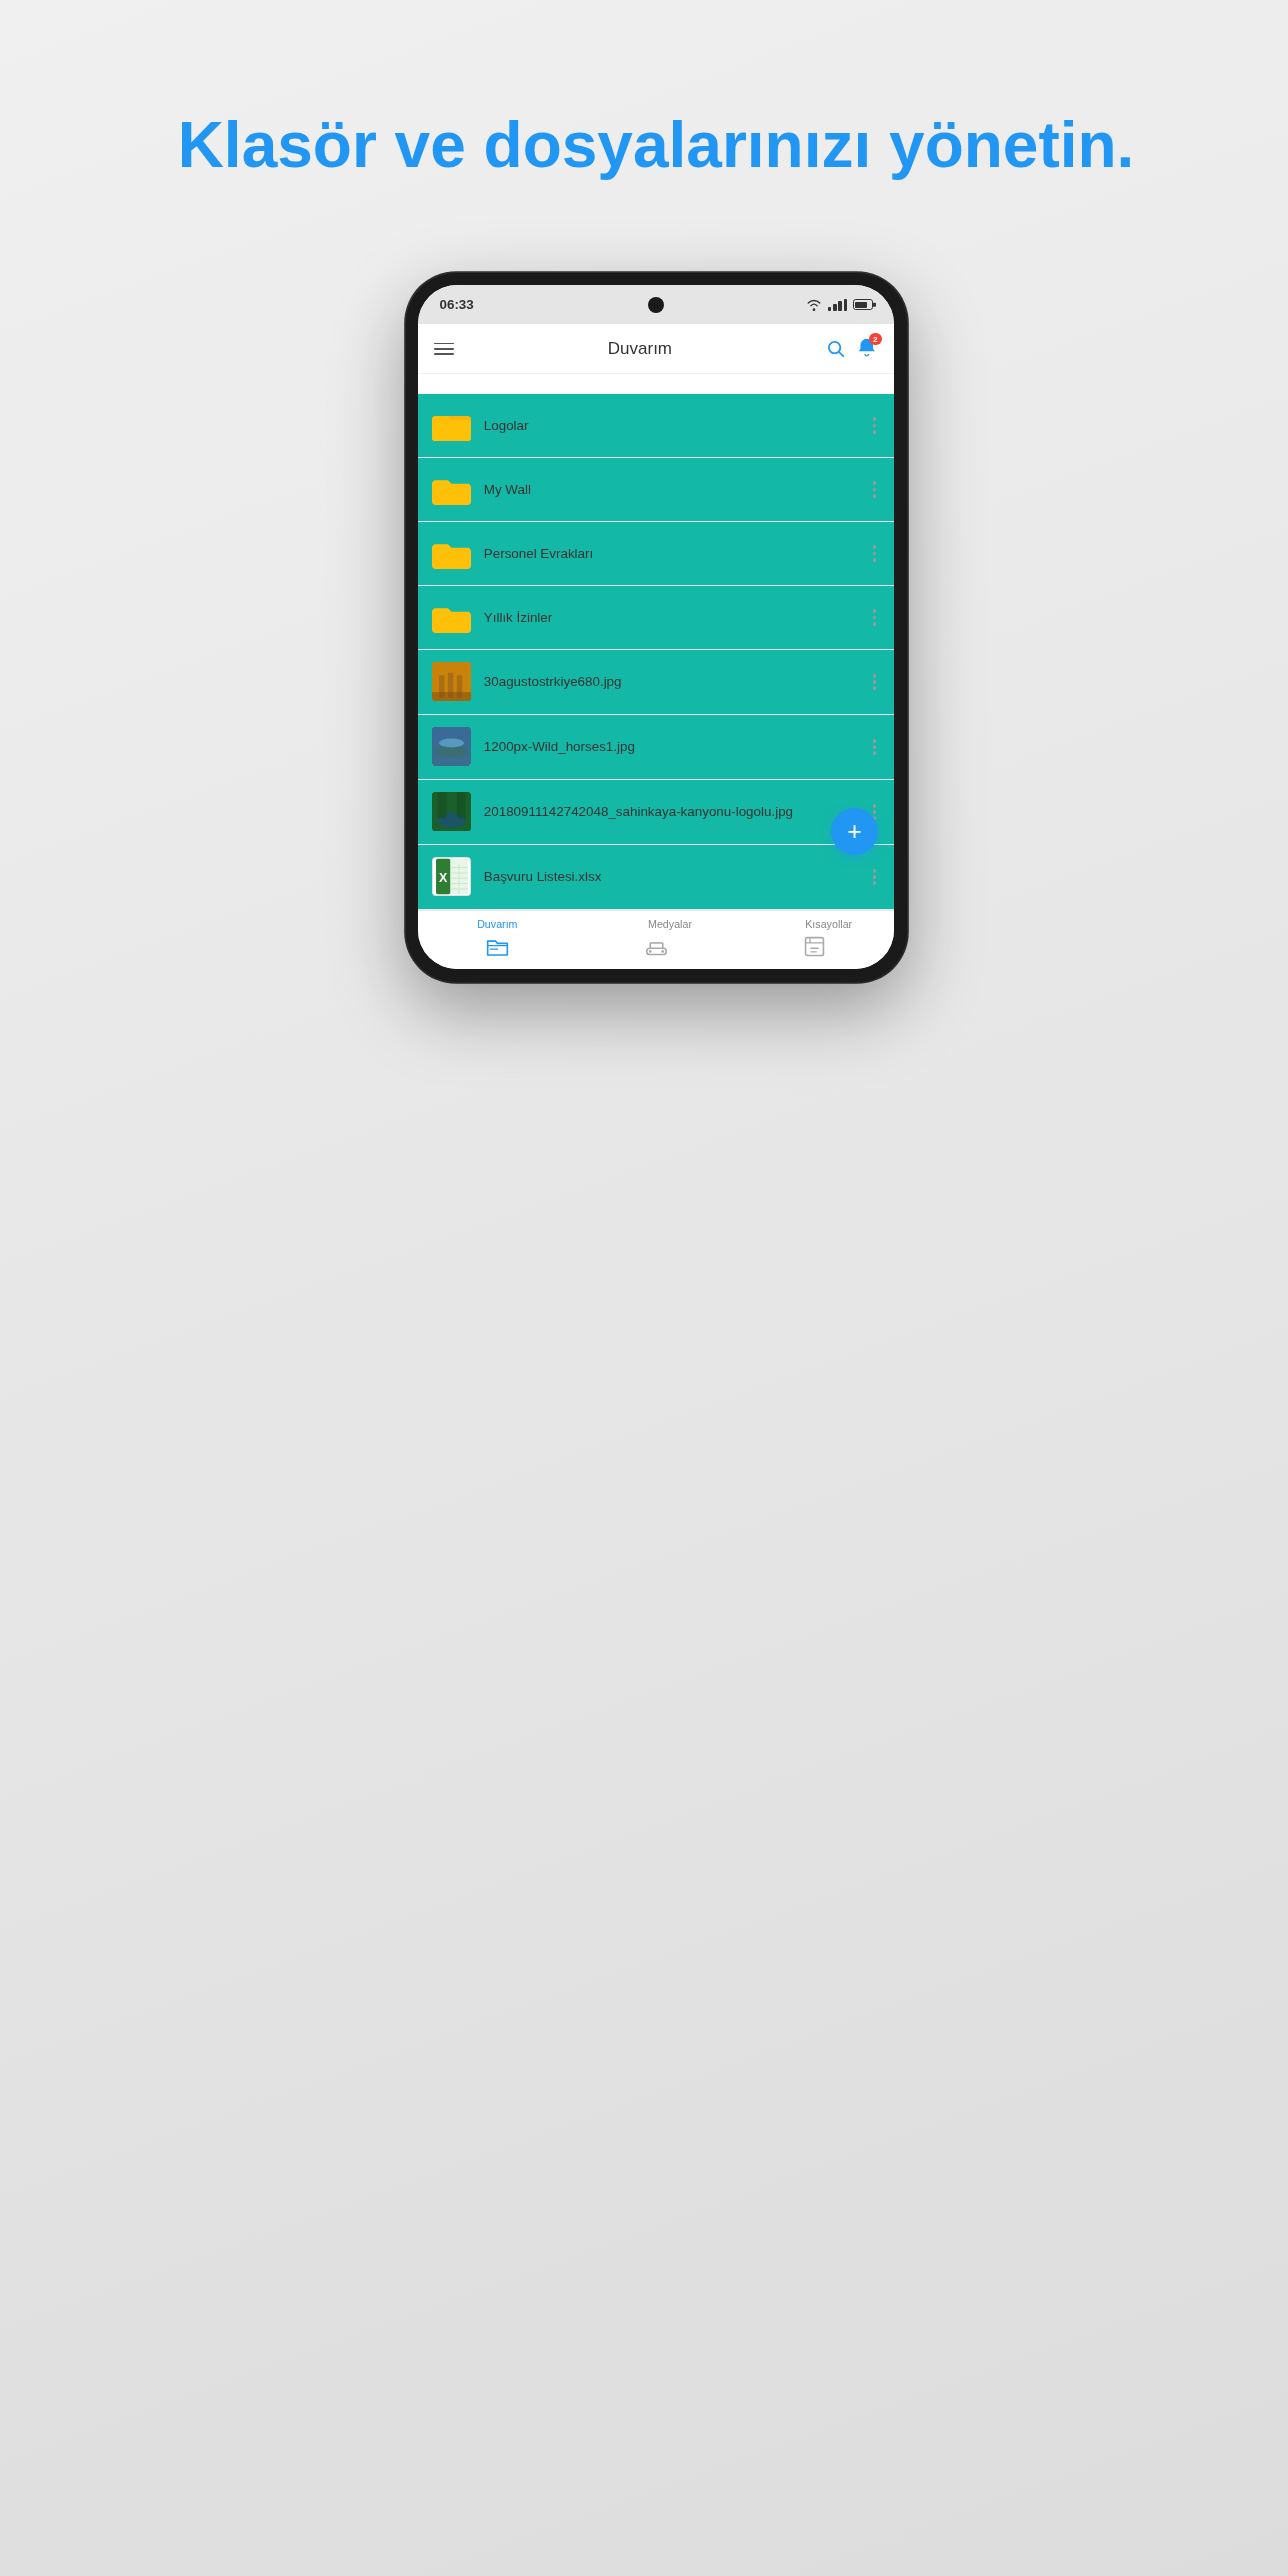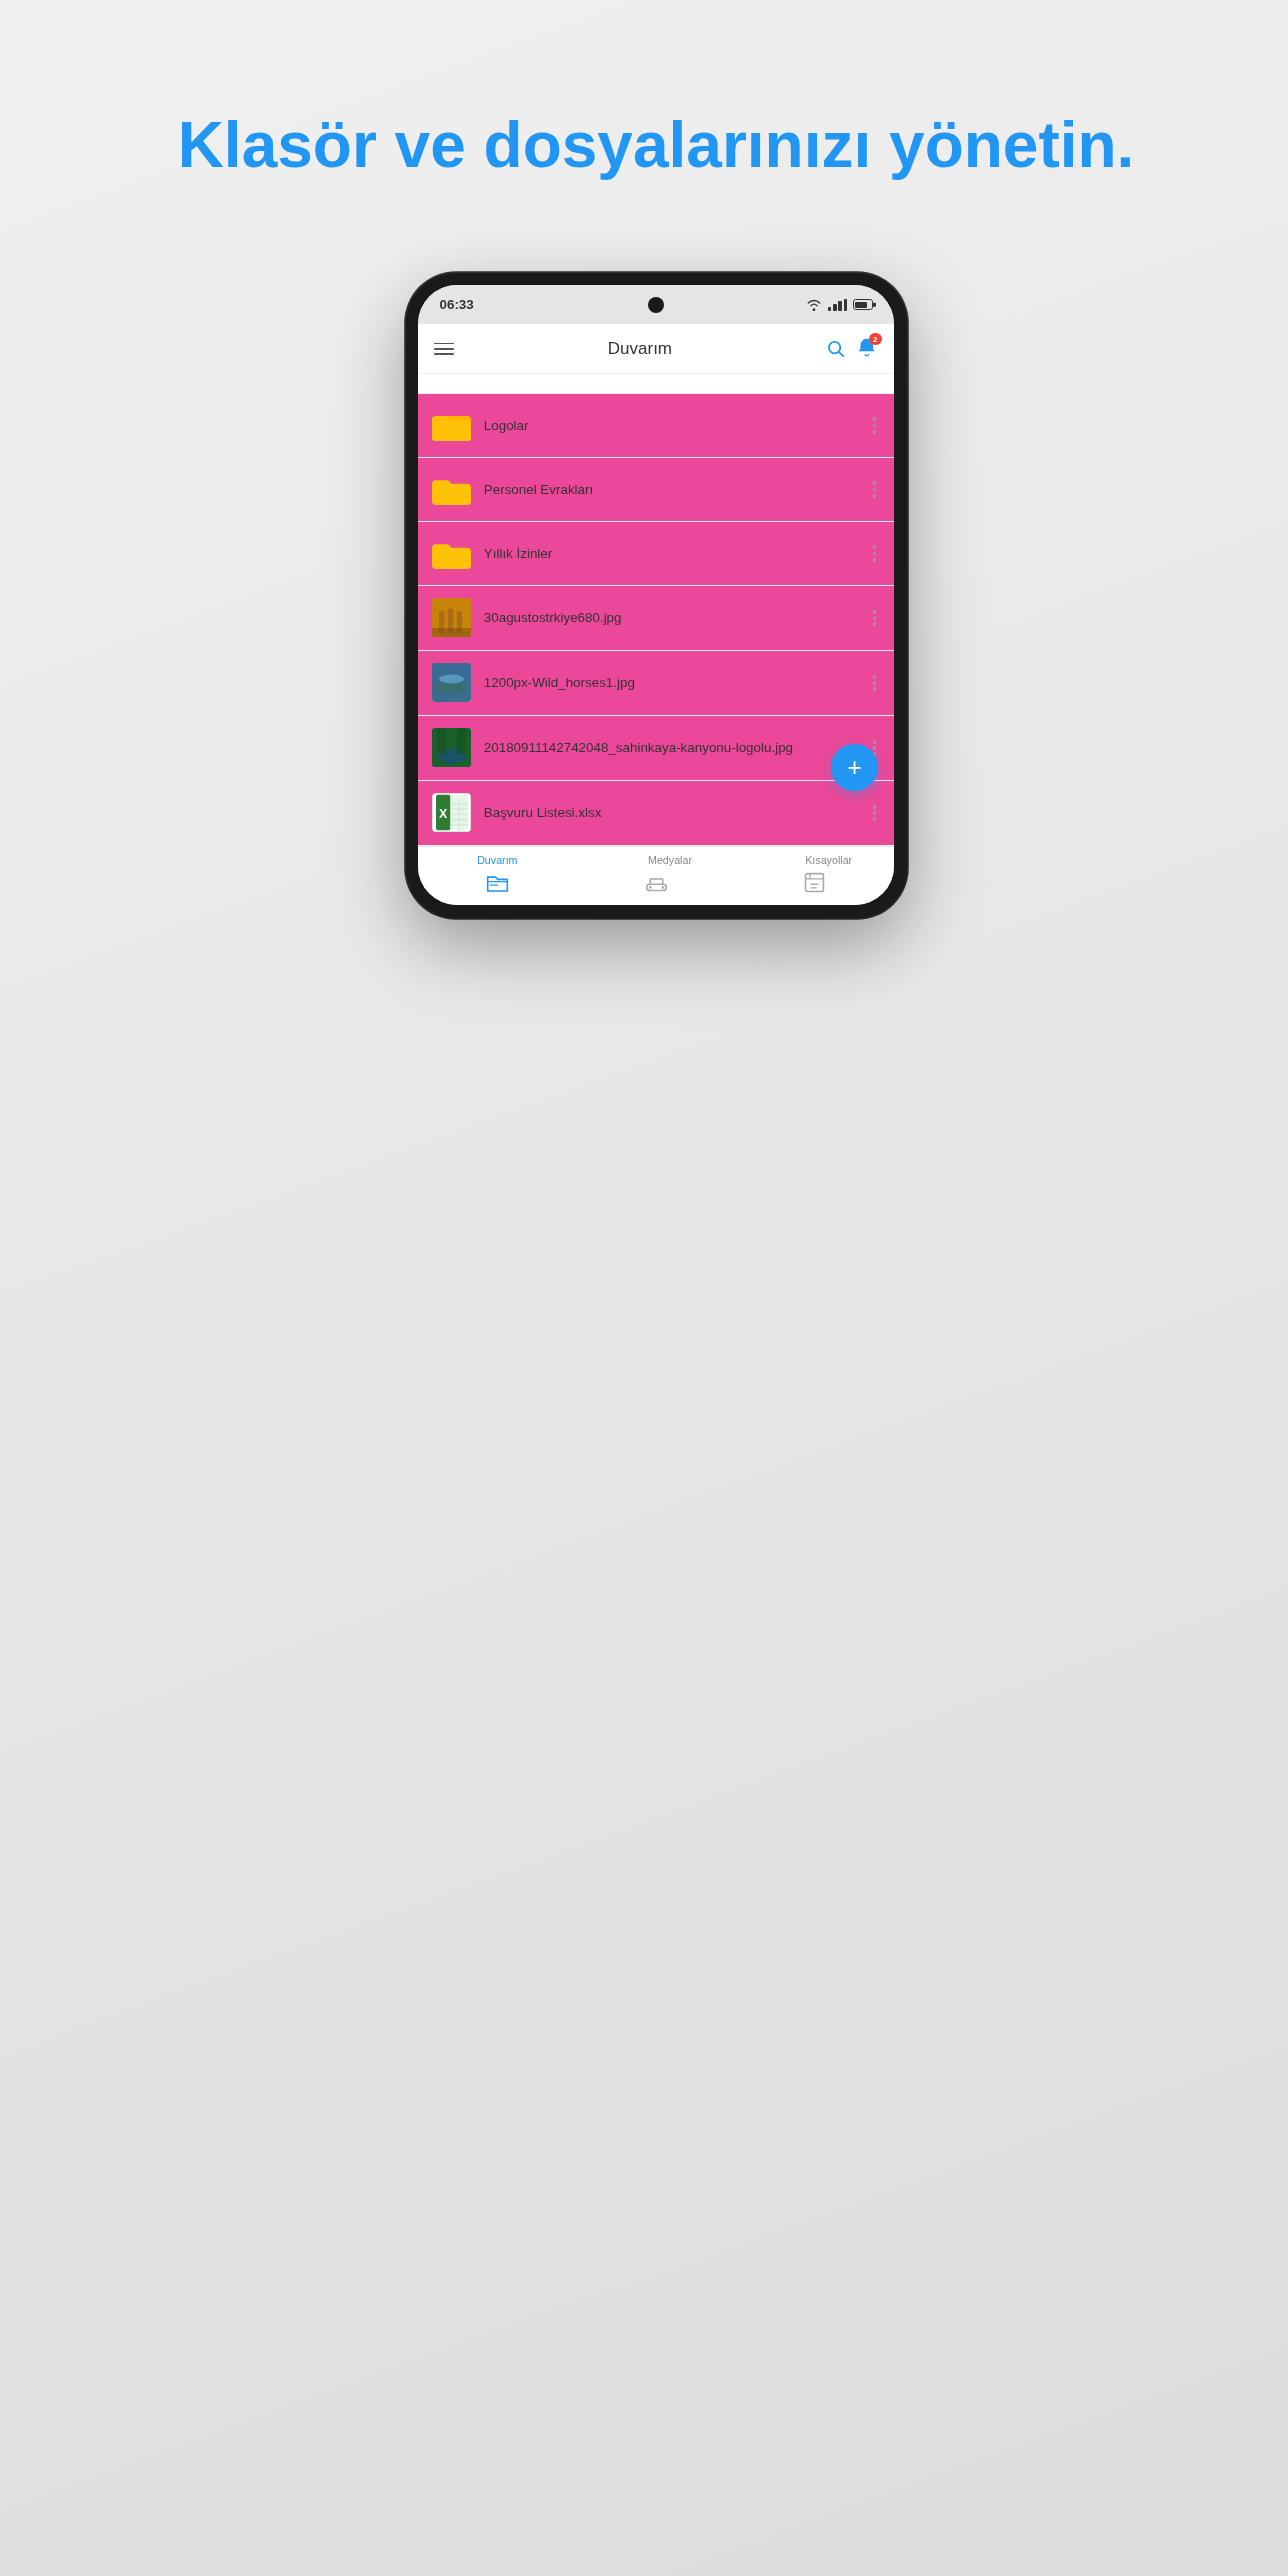--- a/index.html
+++ b/index.html
@@ -166,21 +166,21 @@
       justify-content: center;
     }
     
     .partial-item {
       background: #fff;
       height: 19.7px;
       border-bottom: 0.9px solid #f0f0f0;
     }
     
     .file-list {
-      background: #ec4899;
+      background: #14b8a6;
       overflow-y: auto;
     }
     .file-item {
       display: flex;
       align-items: center;
       padding: 12.5px 14.3px;
       border-bottom: 0.9px solid #f0f0f0;
       min-height: 64px;
     }
     .file-item:last-child {
@@ -375,20 +375,33 @@
             </svg>
           </div>
           <span class="file-name">Logolar</span>
           <div class="more-icon">
             <div class="more-dot"></div>
             <div class="more-dot"></div>
             <div class="more-dot"></div>
           </div>
         </div>
 
+        <div class="file-item">
+          <div class="folder-icon">
+            <svg viewBox="0 0 44 36" fill="none">
+              <path d="M0 12C0 9.8 1.8 8 4 8h14l4 4H40c2.2 0 4 1.8 4 4v16c0 2.2-1.8 4-4 4H4c-2.2 0-4-1.8-4-4V12z" fill="#FFC107"></path>
+            </svg>
+          </div>
+          <span class="file-name">My Wall</span>
+          <div class="more-icon">
+            <div class="more-dot"></div>
+            <div class="more-dot"></div>
+            <div class="more-dot"></div>
+          </div>
+        </div>
 
         <div class="file-item">
           <div class="folder-icon">
             <svg viewBox="0 0 44 36" fill="none">
               <path d="M0 12C0 9.8 1.8 8 4 8h14l4 4H40c2.2 0 4 1.8 4 4v16c0 2.2-1.8 4-4 4H4c-2.2 0-4-1.8-4-4V12z" fill="#FFC107"></path>
             </svg>
           </div>
           <span class="file-name">Personel Evrakları</span>
           <div class="more-icon">
             <div class="more-dot"></div>

